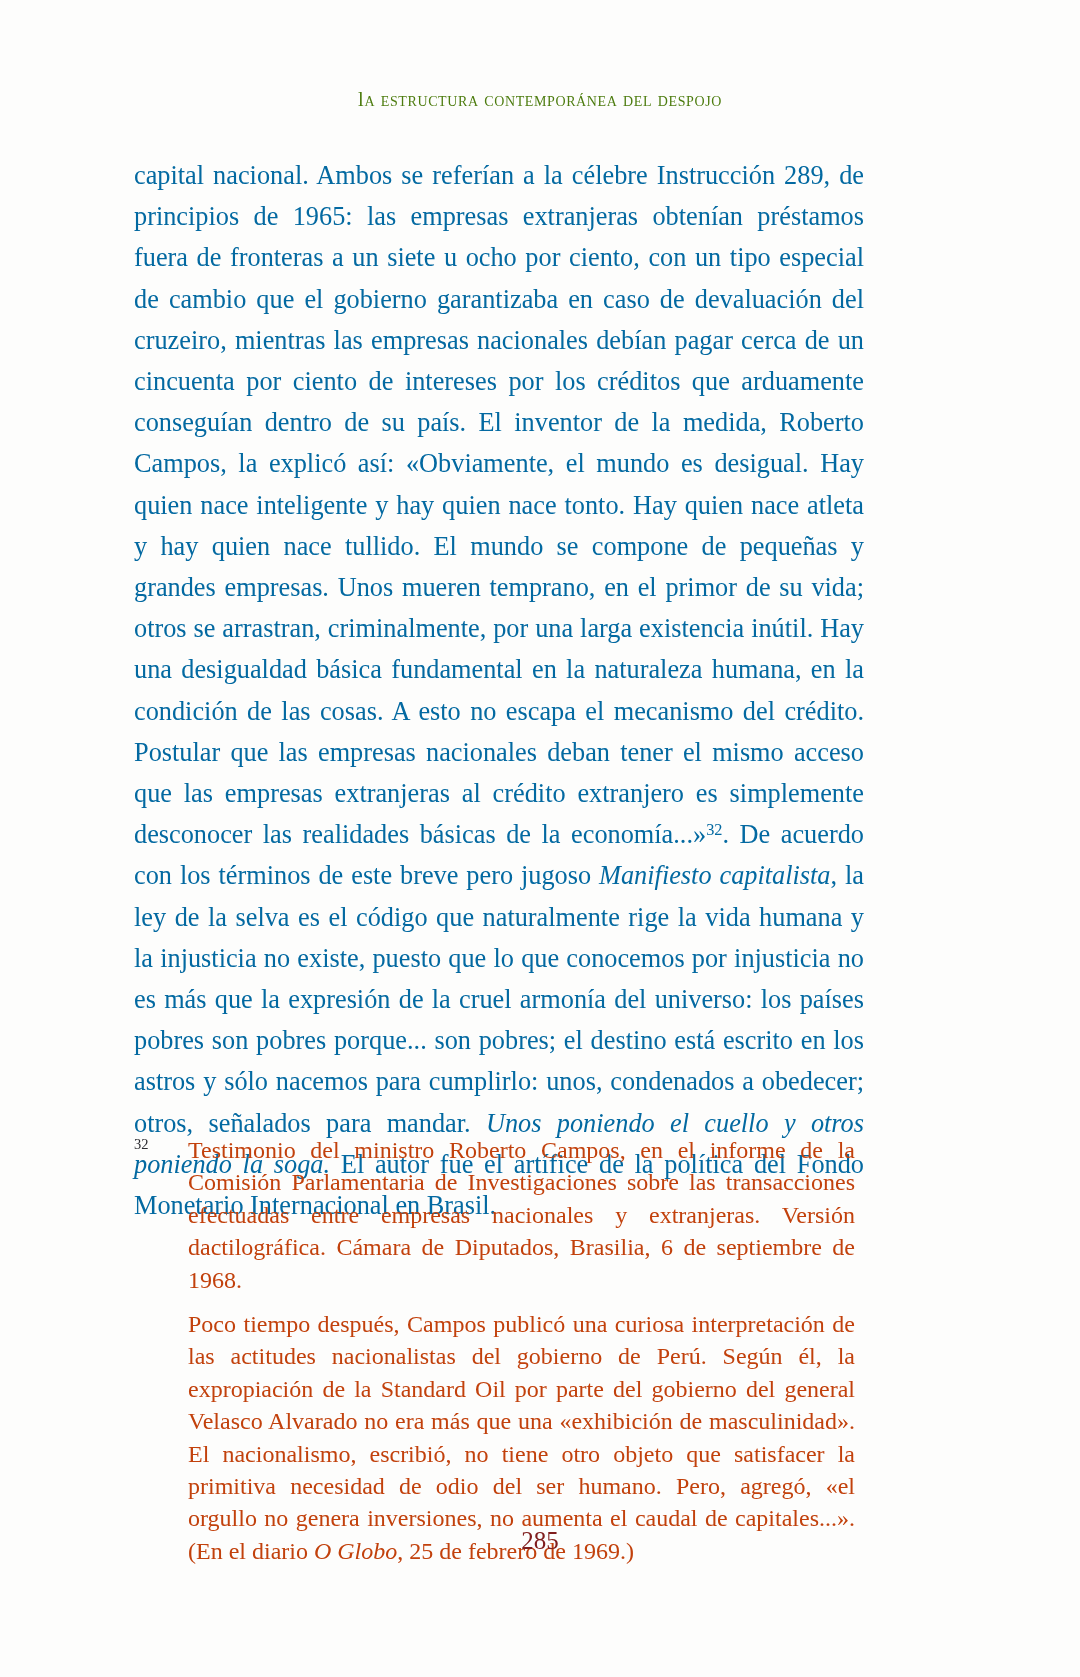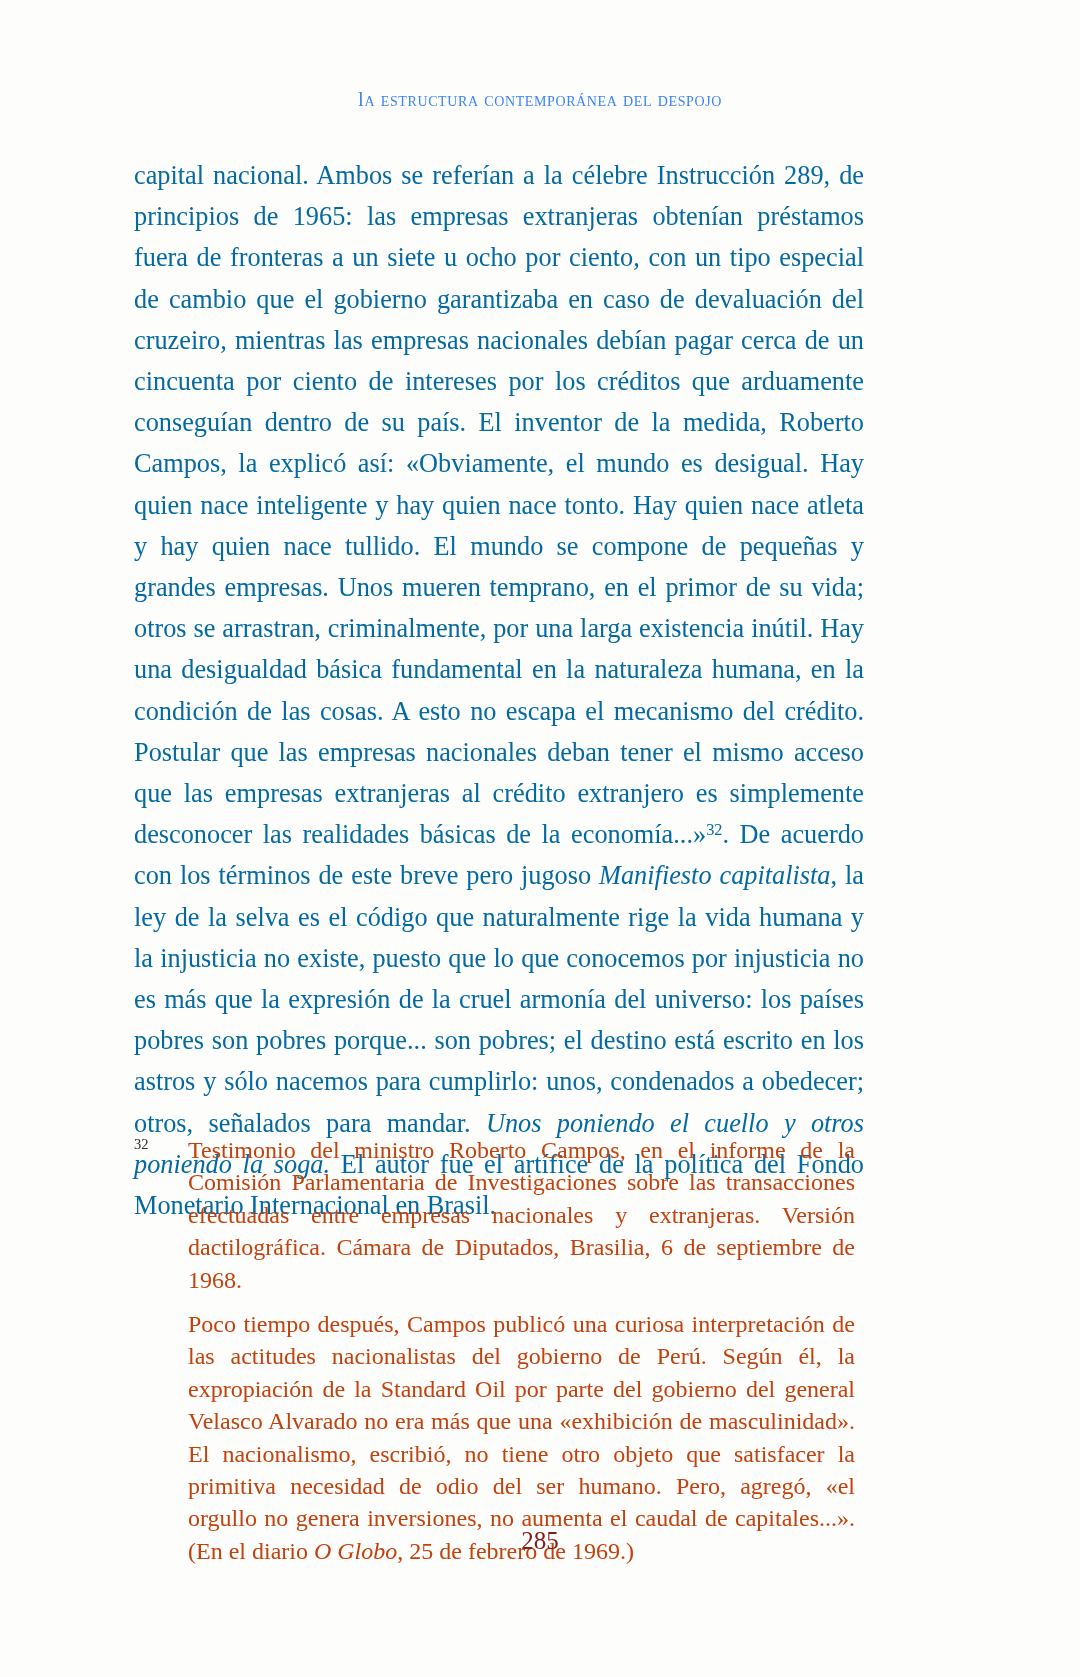--- a/index.html
+++ b/index.html
@@ -21,21 +21,21 @@
 
   
   .running-header {
     position: absolute;
     top: 88px;
     left: 0;
     right: 0;
     text-align: center;
     font-size: 20.5px;
     letter-spacing: 0.6px;
-    color: #3b82f6;
+    color: #4d7c0f;
     font-variant: small-caps;
     text-transform: lowercase;
   }
   .running-header::first-letter {
     font-variant: normal;
   }
 
   
   .body-block {
     position: absolute;

